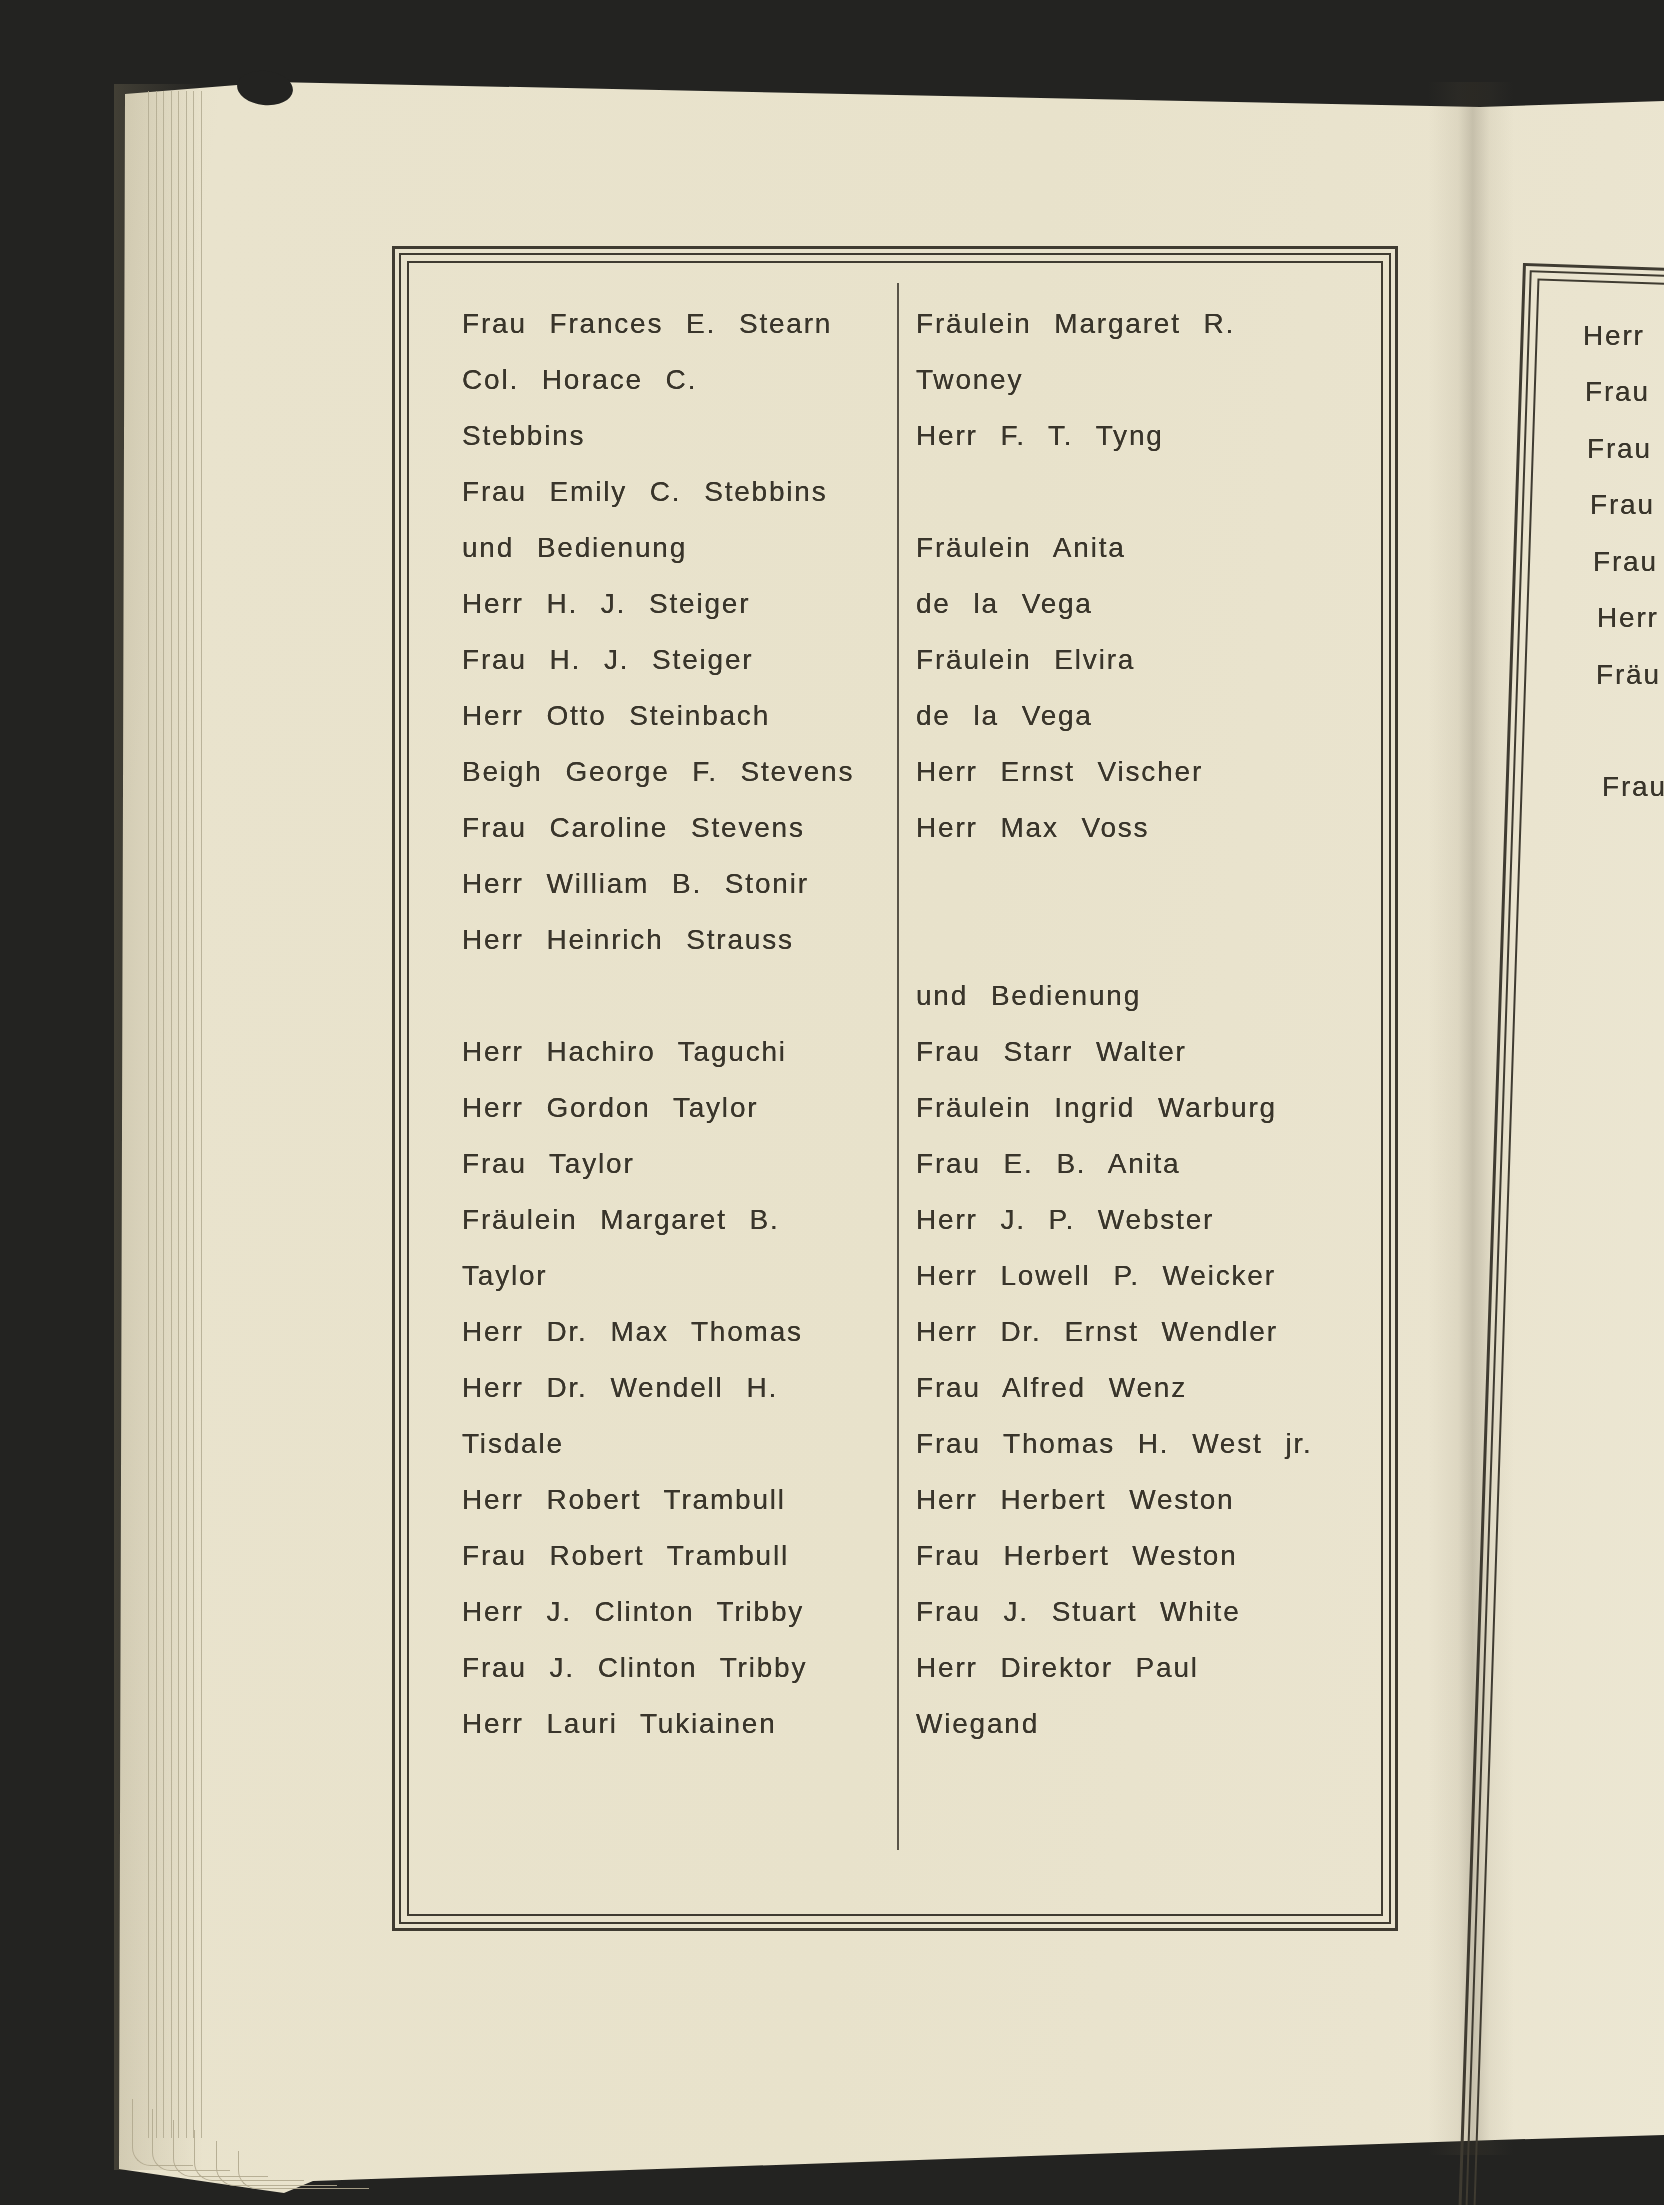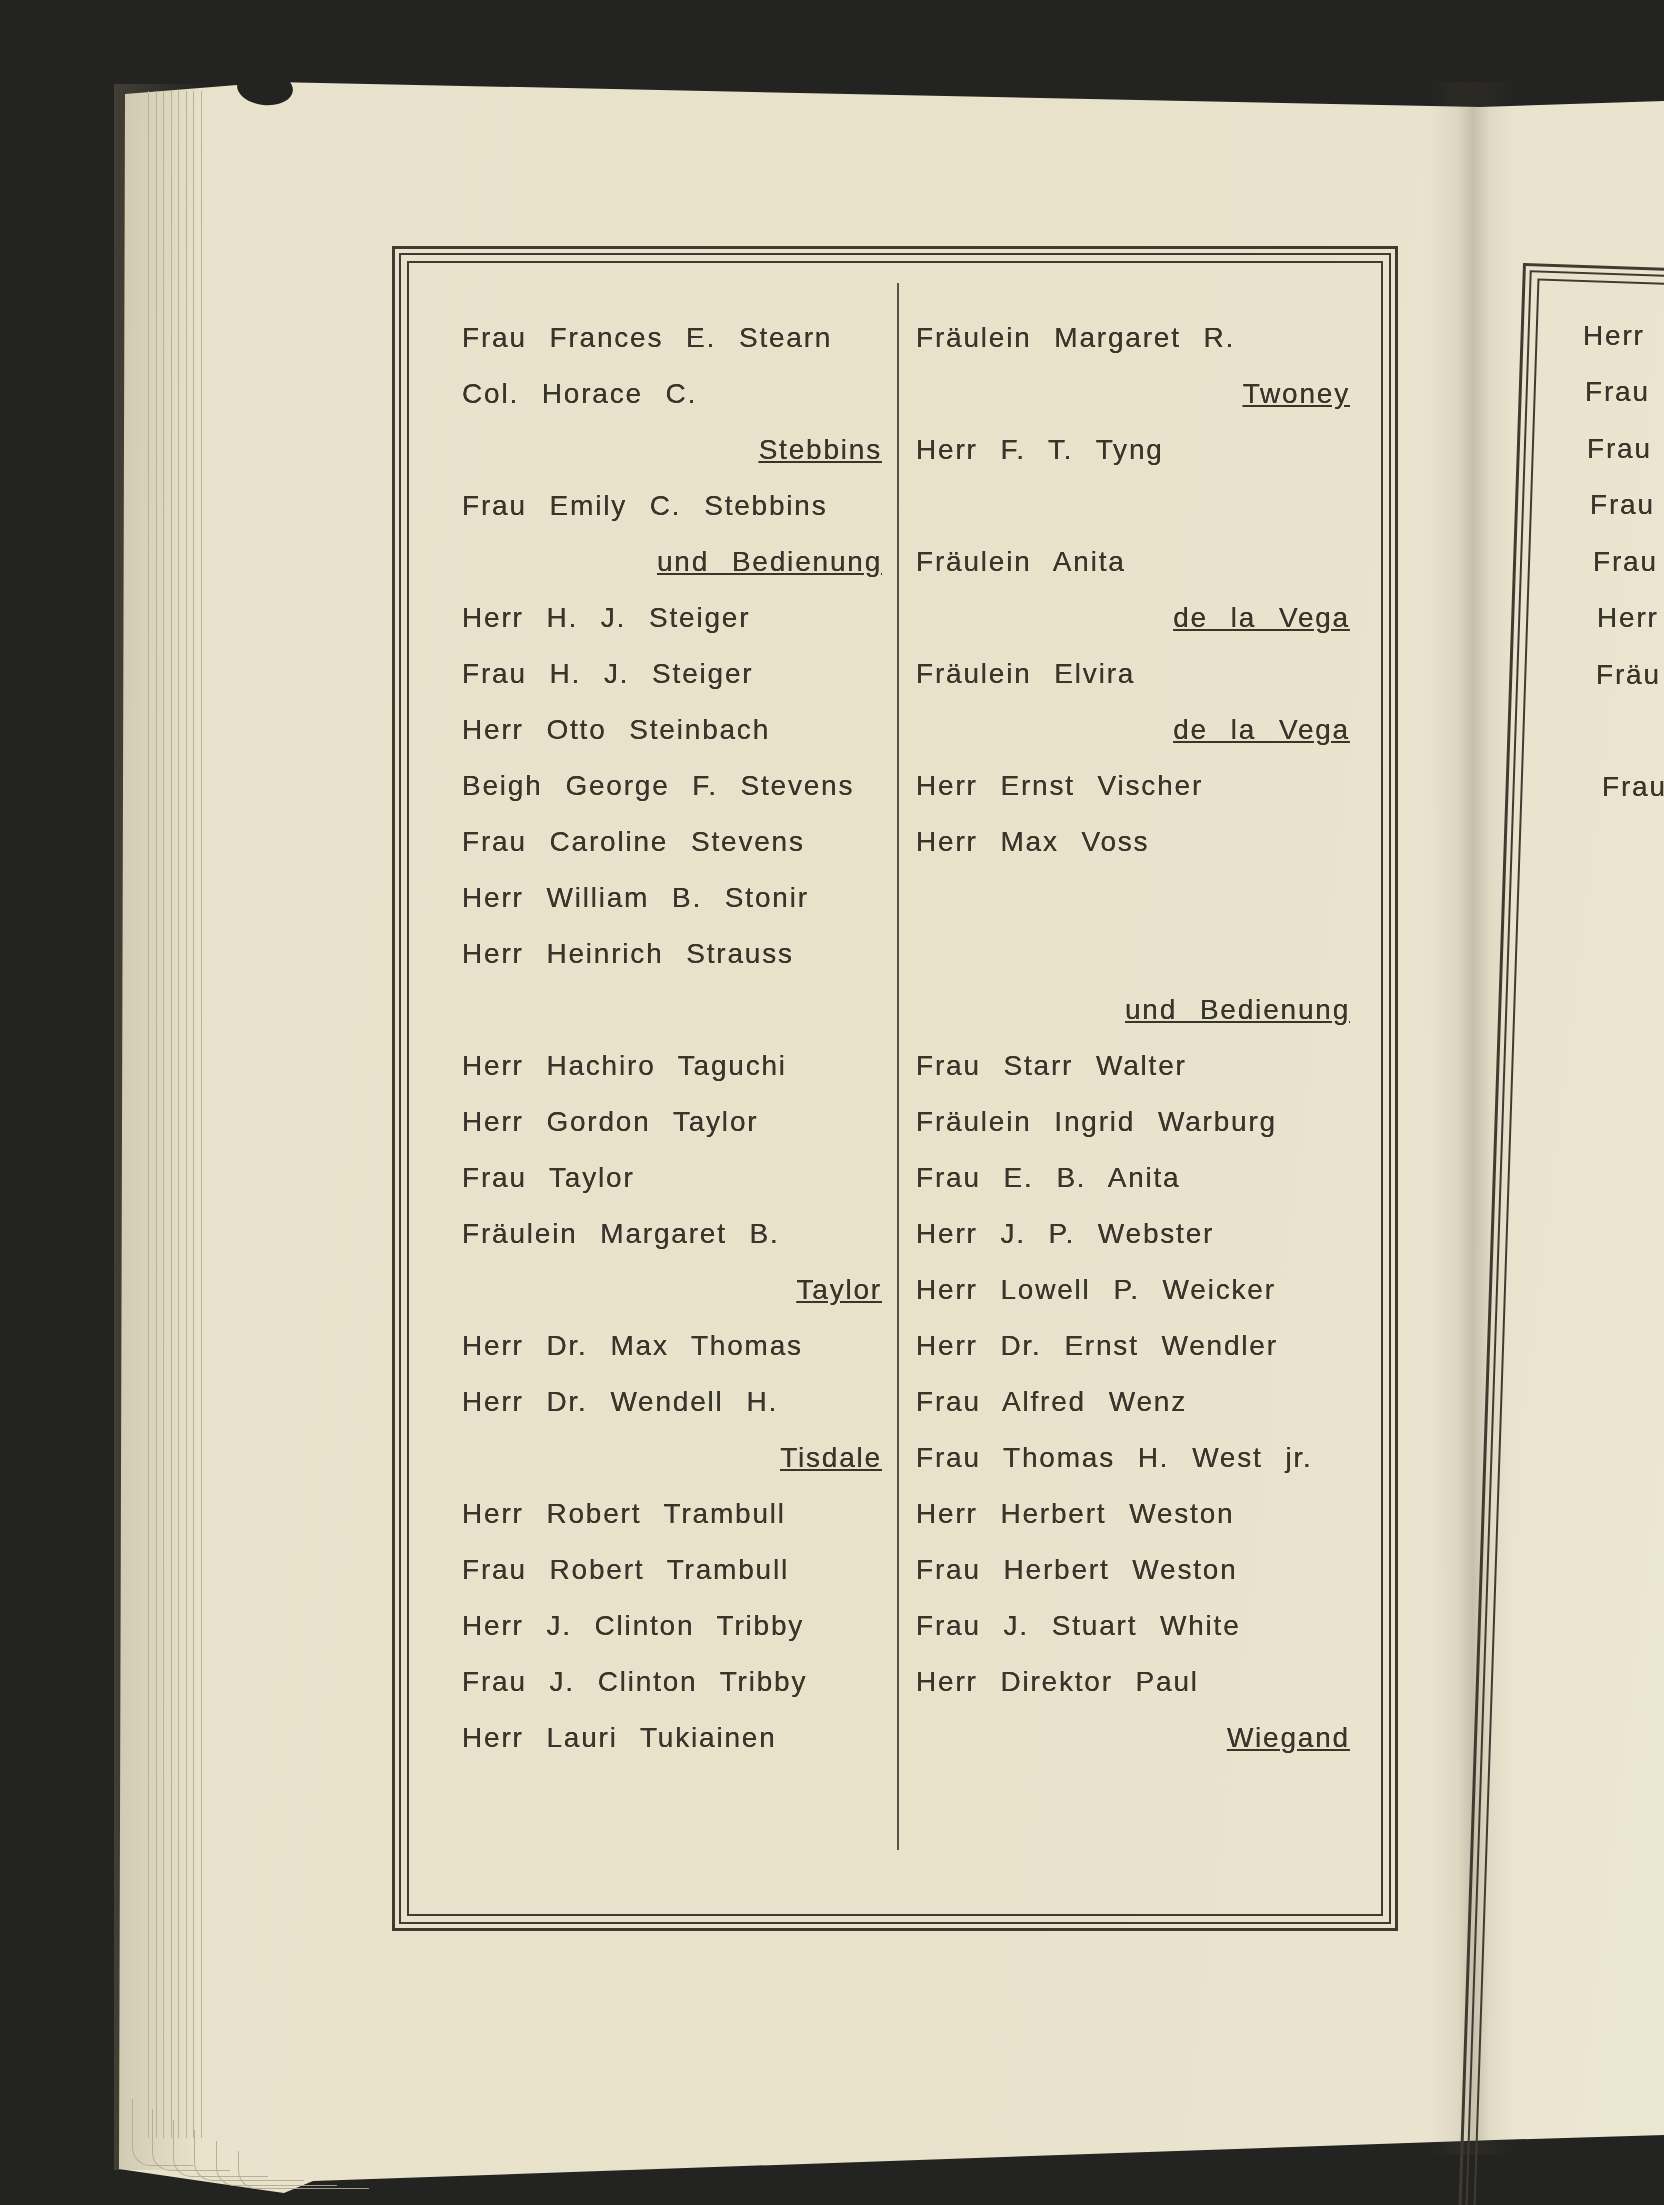--- a/index.html
+++ b/index.html
@@ -44,28 +44,28 @@
   .frame{position:absolute;left:392px;top:246px;width:1000px;height:1679px;border:3.1px solid var(--rule);z-index:3;}
   .frame .b2{position:absolute;inset:4px;border:2.6px solid var(--rule);}
   .frame .b2 .b3{position:absolute;inset:5.7px;border:2.6px solid var(--rule);}
   .frame2{position:absolute;left:1523px;top:263px;width:423px;height:2029px;border:3.1px solid var(--rule);
           transform:rotate(1.9deg);transform-origin:top left;z-index:3;}
   .frame2 .b2{position:absolute;inset:4px;border:2.6px solid var(--rule);}
   .frame2 .b2 .b3{position:absolute;inset:5.7px;border:2.6px solid var(--rule);}
   .divider{position:absolute;left:897px;top:283px;width:1.8px;height:1567px;background:var(--rule);opacity:.85;z-index:3;}
   
   .col{
-    position:absolute;top:310px;z-index:4;color:var(--ink);
+    position:absolute;top:296px;z-index:4;color:var(--ink);
     font-size:28px;letter-spacing:1.8px;word-spacing:13.2px;
     text-shadow:0 0 0.5px currentColor;
   }
   .col.left-col{left:462px;width:420px;}
   .col.right-col{left:916px;width:434px;}
   .col .row{height:56px;line-height:56px;white-space:nowrap;}
-  .col .row.right{text-align:right;text-decoration:underline;}
+  .col .row.right{}
   
   .rp-rows{position:absolute;inset:0;z-index:4;}
   .rp-rows .row{
     position:absolute;height:56px;line-height:56px;white-space:nowrap;
     color:var(--ink);font-size:28px;letter-spacing:1.8px;word-spacing:13.2px;
     text-shadow:0 0 0.5px currentColor;width:265px;
   }
 </style>
 </head>
 <body>

